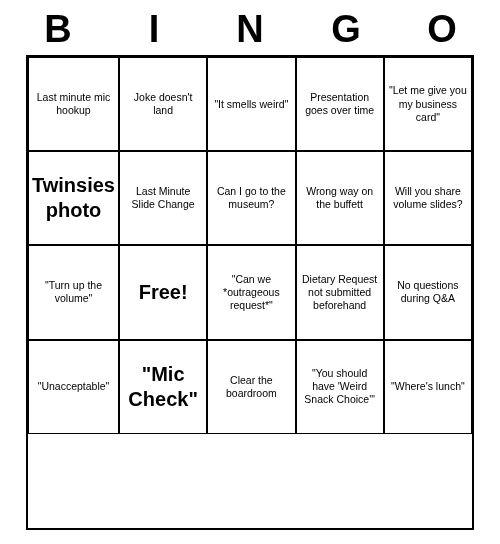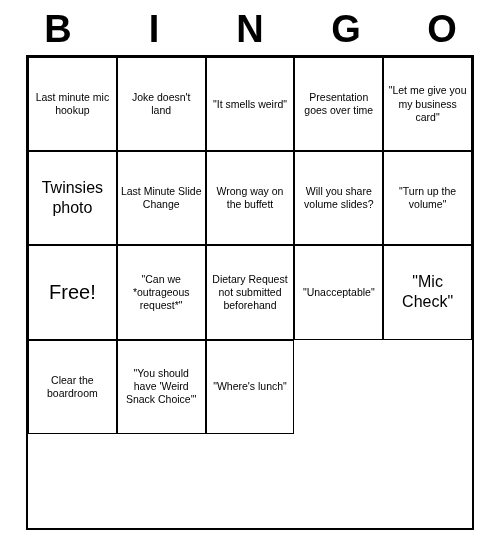--- a/index.html
+++ b/index.html
@@ -42,25 +42,25 @@
       justify-content: center;
       text-align: center;
       padding: 3px;
       font-size: 10.5px;
       line-height: 1.25;
       color: #000;
       background: #fff;
     }
     .bingo-cell.free {
       font-size: 20px;
-      font-weight: normal;
+      font-weight: bold;
     }
     .bingo-cell.large-text {
-      font-size: 16px;
-      font-weight: normal;
+      font-size: 20px;
+      font-weight: bold;
     }
   </style>
 </head>
 <body>
 
 <div class="bingo-title">
   <span class="bingo-letter">B</span>
   <span class="bingo-letter">I</span>
   <span class="bingo-letter">N</span>
   <span class="bingo-letter">G</span>
@@ -68,24 +68,26 @@
 </div>
 
 <div class="bingo-grid" id="grid">
     <div class="bingo-cell">Last minute mic hookup</div>
     <div class="bingo-cell">Joke doesn't land</div>
     <div class="bingo-cell">"It smells weird"</div>
     <div class="bingo-cell">Presentation goes over time</div>
     <div class="bingo-cell">"Let me give you my business card"</div>
     <div class="bingo-cell large-text">Twinsies photo</div>
     <div class="bingo-cell">Last Minute Slide Change</div>
+    <div class="bingo-cell">Can I go to the museum?</div>
     <div class="bingo-cell">Wrong way on the buffett</div>
     <div class="bingo-cell">Will you share volume slides?</div>
     <div class="bingo-cell">"Turn up the volume"</div>
     <div class="bingo-cell free">Free!</div>
     <div class="bingo-cell">"Can we *outrageous request*"</div>
     <div class="bingo-cell">Dietary Request not submitted beforehand</div>
+    <div class="bingo-cell">No questions during Q&amp;A</div>
     <div class="bingo-cell">"Unacceptable"</div>
     <div class="bingo-cell large-text">"Mic Check"</div>
     <div class="bingo-cell">Clear the boardroom</div>
     <div class="bingo-cell">"You should have 'Weird Snack Choice'"</div>
     <div class="bingo-cell">"Where's lunch"</div>
   </div>
 
 </body></html>

